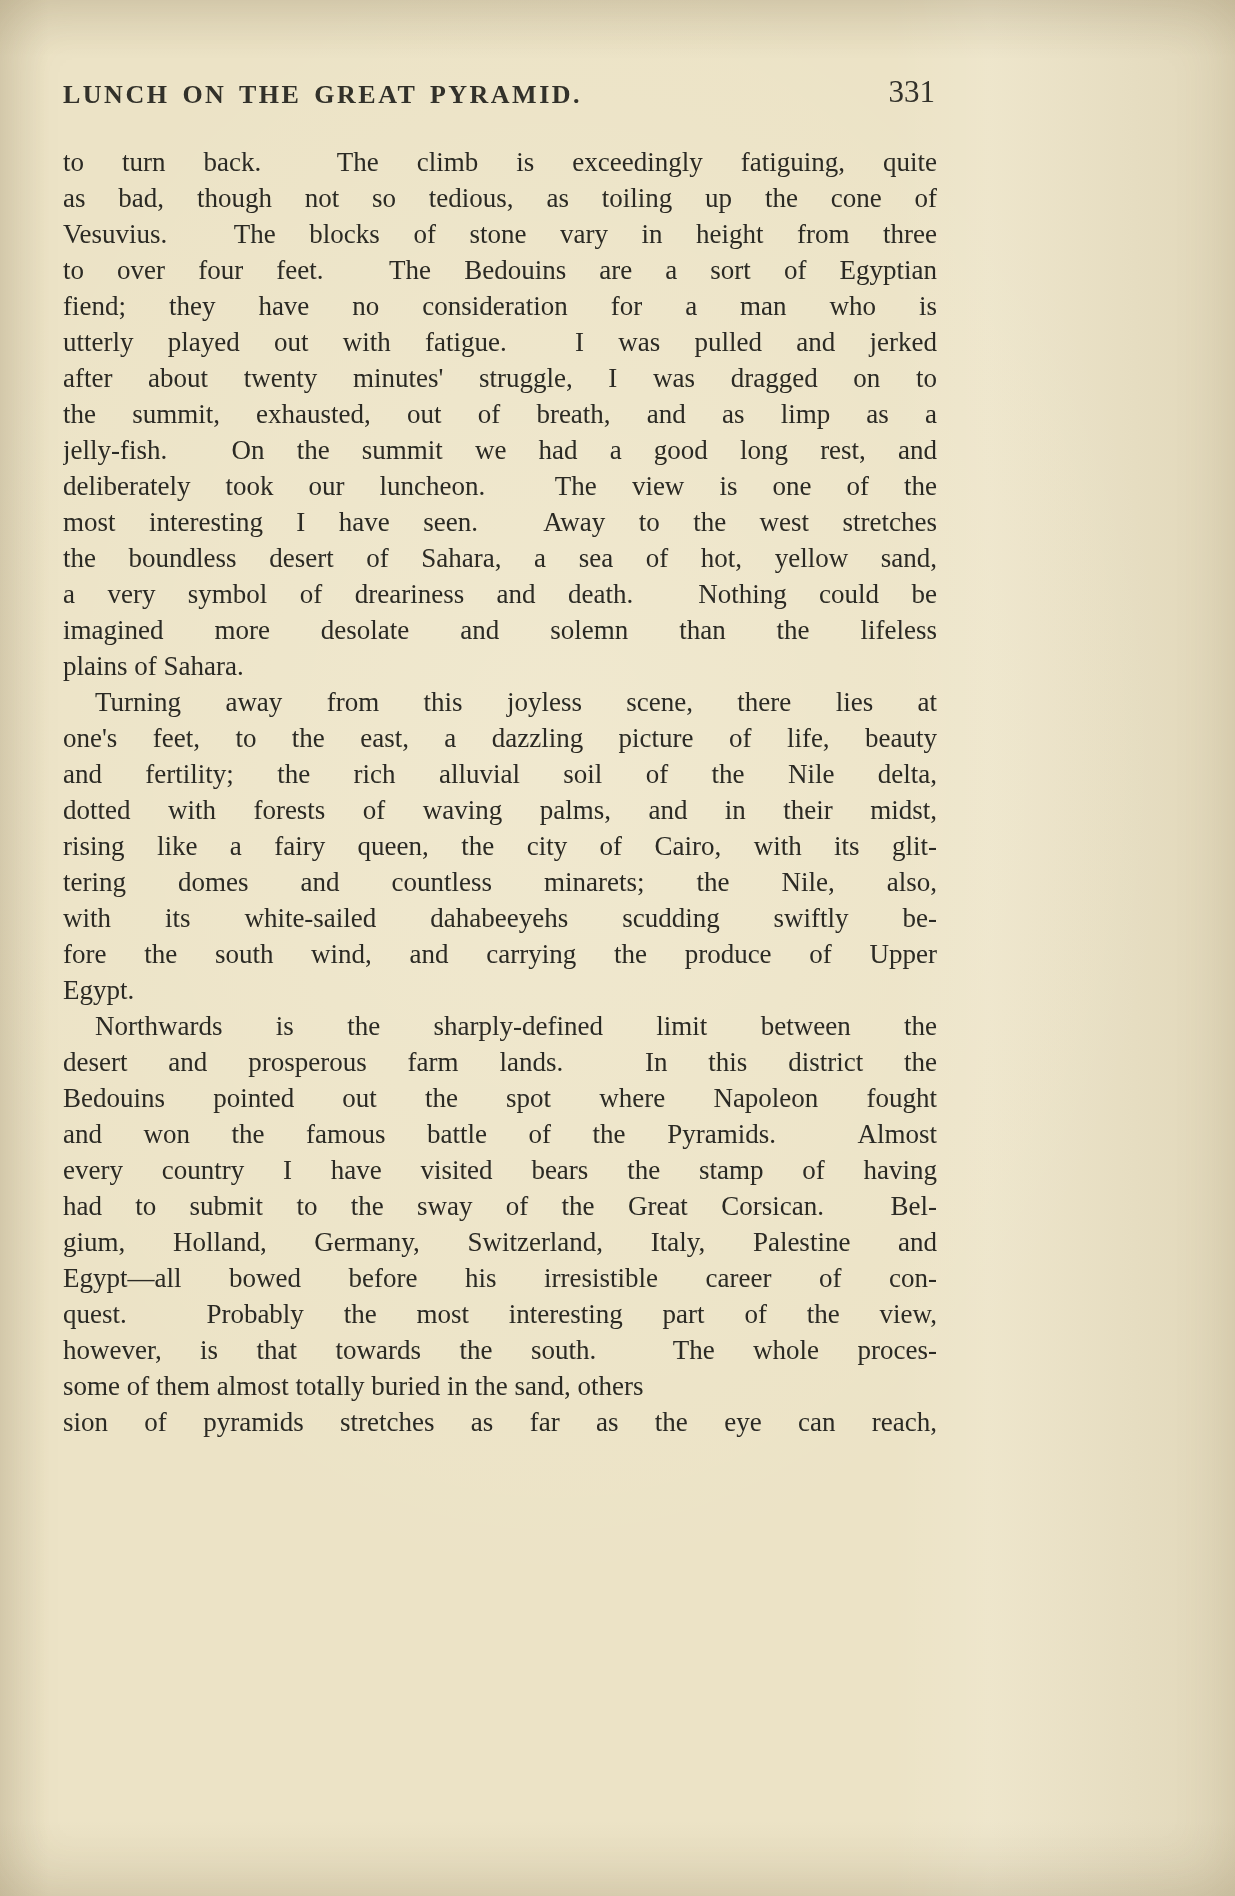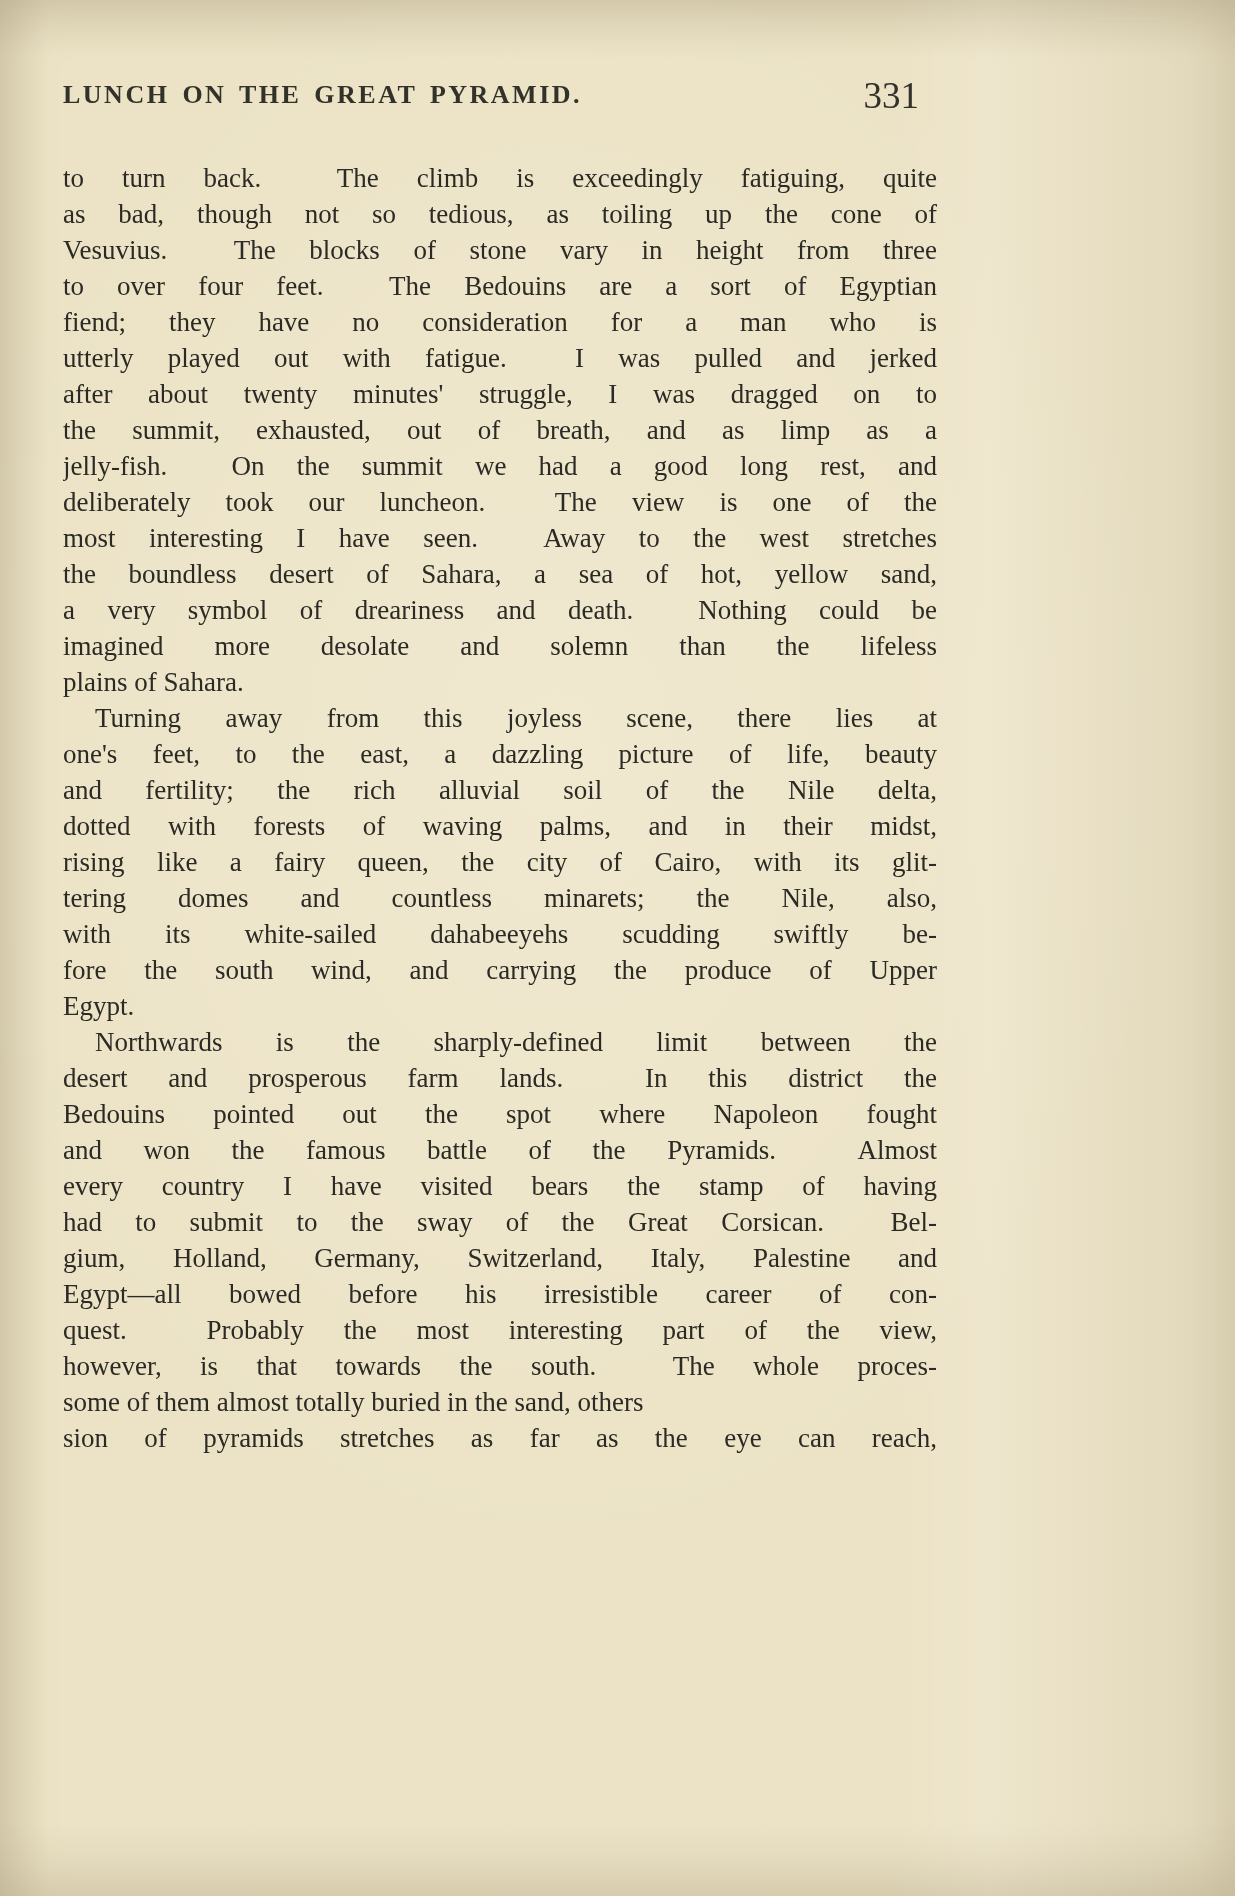--- a/index.html
+++ b/index.html
@@ -38,27 +38,27 @@
     right: 0;
     text-align: left;
     font-size: 26px;
     font-weight: bold;
     letter-spacing: 2.5px;
     word-spacing: 4px;
     color: #32312a;
   }
   .page-number {
     position: absolute;
-    right: 18px;
+    right: 2px;
     top: -6px;
-    font-size: 37px;
+    font-size: 31px;
     color: #32312a;
   }
   .body-text {
-    margin-top: 34px;
+    margin-top: 18px;
     font-size: 27px;
     line-height: 36px;
   }
   .line {
     text-align: justify;
     text-align-last: justify;
     white-space: pre-wrap;
     height: 36px;
     overflow: hidden;
   }

